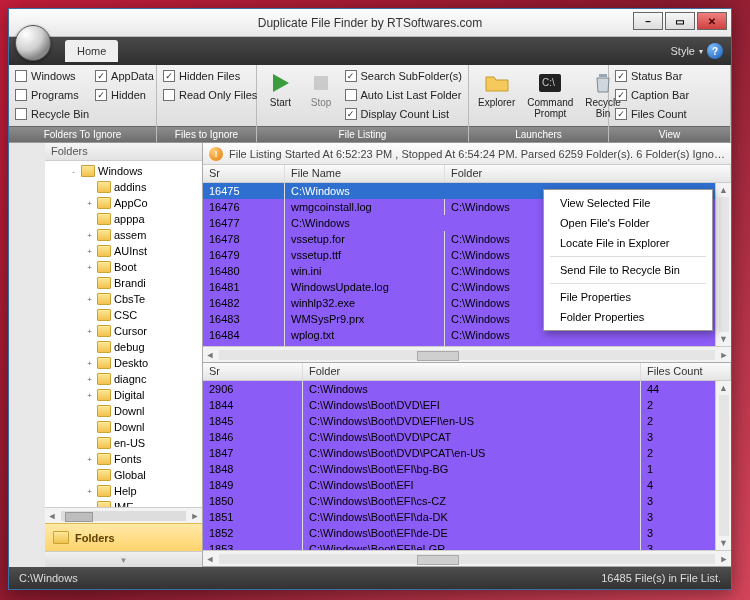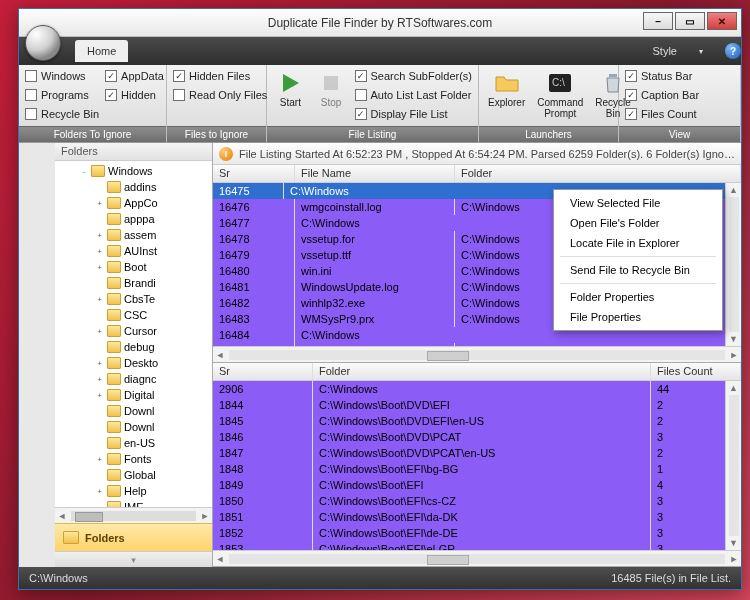--- a/index.html
+++ b/index.html
@@ -1,26 +1,26 @@
 <!DOCTYPE html>
 <html><head>
 <meta charset="utf-8">
 <style>
 * { box-sizing: border-box; margin: 0; padding: 0; font-family: "Segoe UI", Tahoma, sans-serif; }
 body { width: 750px; height: 600px; overflow: hidden; background: linear-gradient(135deg,#c41e3a,#8b1a2e,#d4455a); position: relative; }
-.window { position: absolute; top: 8px; left: 18px; width: 724px; height: 582px; background: #e8e8e8; border: 1px solid #3a6ea5; box-shadow: 0 4px 18px rgba(0,0,0,.4); display: flex; flex-direction: column; }
+.window { position: absolute; top: 8px; left: 8px; width: 724px; height: 582px; background: #e8e8e8; border: 1px solid #3a6ea5; box-shadow: 0 4px 18px rgba(0,0,0,.4); display: flex; flex-direction: column; }
 .titlebar { height: 28px; background: linear-gradient(#fdfdfd,#e9e9e9); display: flex; align-items: center; position: relative; border-bottom: 1px solid #bbb; }
 .titlebar-title { flex: 1; text-align: center; font-size: 12px; color: #333; }
 .win-controls { position: absolute; right: 4px; top: 3px; display: flex; gap: 2px; }
 .win-btn { width: 30px; height: 18px; border: 1px solid #666; background: linear-gradient(#f7f7f7,#dcdcdc); display: flex; align-items: center; justify-content: center; font-size: 10px; font-weight: bold; cursor: pointer; }
 .win-btn.close { background: linear-gradient(#f08080,#d04040); color: #400; }
 .orb-row { height: 28px; background: linear-gradient(#4a4a4a,#2e2e2e); display: flex; align-items: center; position: relative; }
 .orb { width: 36px; height: 36px; border-radius: 50%; background: radial-gradient(circle at 30% 25%,#fff,#d0d0d0 45%,#888 70%); border: 1px solid #555; position: absolute; left: 6px; top: -12px; box-shadow: 0 1px 3px rgba(0,0,0,.5); }
 .home-tab { margin-left: 56px; height: 22px; padding: 2px 12px; background: #efefef; border-radius: 3px 3px 0 0; font-size: 11px; color: #333; display: flex; align-items: center; }
-.orb-right { margin-left: auto; display: flex; align-items: center; gap: 22px; color: #ddd; font-size: 11px; }
+.orb-right { margin-left: auto; margin-right: 8px; display: flex; align-items: center; gap: 4px; color: #ddd; font-size: 11px; }
 .help-orb { width: 16px; height: 16px; border-radius: 50%; background: radial-gradient(circle at 30% 25%,#7bbaff,#1a5db5); color: #fff; display: flex; align-items: center; justify-content: center; font-size: 10px; font-weight: bold; }
 .ribbon { height: 78px; background: linear-gradient(#f3f3f3,#d9d9d9); border-bottom: 1px solid #999; display: flex; font-size: 11px; color: #222; }
 .rgroup { border-right: 1px solid #bbb; display: flex; flex-direction: column; padding: 3px 6px 0; }
 .rgroup-body { flex: 1; display: flex; gap: 6px; align-items: flex-start; }
 .rgroup-title { height: 16px; background: linear-gradient(#8d8d8d,#6d6d6d); color: #fff; text-align: center; font-size: 10px; line-height: 16px; margin: 0 -6px; border-top: 1px solid #666; }
 .chk { display: flex; align-items: center; gap: 4px; height: 16px; white-space: nowrap; cursor: pointer; }
 .chk-box { width: 12px; height: 12px; border: 1px solid #707070; background: #fff; display: inline-flex; align-items: center; justify-content: center; font-size: 9px; color: #2a2a2a; }
 .vcol { display: flex; flex-direction: column; gap: 3px; }
 .bigbtn { width: 44px; display: flex; flex-direction: column; align-items: center; gap: 2px; padding: 2px; border: 1px solid transparent; border-radius: 3px; cursor: pointer; }
 .bigbtn .ico { width: 28px; height: 24px; display: flex; align-items: center; justify-content: center; }
@@ -159,21 +159,21 @@
           <label class="chk">
               <span class="chk-box">✓</span>
               <span>Search SubFolder(s)</span>
             </label>
           <label class="chk">
               <span class="chk-box"></span>
               <span>Auto List Last Folder</span>
             </label>
           <label class="chk">
               <span class="chk-box">✓</span>
-              <span>Display File List</span>
+              <span>Display Count List</span>
             </label>
         </div>
       </div>
       <div class="rgroup-title">File Listing</div>
     </div>
 
     <div class="rgroup" style="width:140px;">
       <div class="rgroup-body">
         <div class="bigbtn">
           <div class="ico">
@@ -363,21 +363,21 @@
       </div>
 
       <div class="grid" style="flex:0 0 198px;">
         <div class="ghead">
           <div class="gcell" style="width:82px;">Sr</div>
           <div class="gcell" style="width:160px;">File Name</div>
           <div class="gcell" style="flex:1;">Folder</div>
         </div>
         <div class="gbody" id="gbody1">
             <div class="grow selected">
-              <div class="gcell" style="width:71px;">16475</div>
+              <div class="gcell" style="width:82px;">16475</div>
               <div class="gcell" style="flex:1;">C:\Windows</div>
             </div>
             <div class="grow">
               <div class="gcell" style="width:82px;">16476</div>
               <div class="gcell" style="width:160px;">wmgcoinstall.log</div>
               <div class="gcell" style="flex:1;">C:\Windows</div>
             </div>
             <div class="grow">
               <div class="gcell" style="width:82px;">16477</div>
               <div class="gcell" style="flex:1;">C:\Windows</div>
@@ -407,20 +407,21 @@
               <div class="gcell" style="width:160px;">winhlp32.exe</div>
               <div class="gcell" style="flex:1;">C:\Windows</div>
             </div>
             <div class="grow">
               <div class="gcell" style="width:82px;">16483</div>
               <div class="gcell" style="width:160px;">WMSysPr9.prx</div>
               <div class="gcell" style="flex:1;">C:\Windows</div>
             </div>
             <div class="grow">
               <div class="gcell" style="width:82px;">16484</div>
+              <div class="gcell" style="width:160px;">wplog.txt</div>
               <div class="gcell" style="flex:1;">C:\Windows</div>
             </div>
             <div class="grow">
               <div class="gcell" style="width:82px;">16485</div>
               <div class="gcell" style="width:160px;">write.exe</div>
               <div class="gcell" style="flex:1;">C:\Windows</div>
             </div>
           </div>
         <div class="vscroll">
             <div class="arrow">▲</div>
@@ -433,22 +434,22 @@
             <div class="arrow">►</div>
           </div>
 
         <div class="ctx-menu" style="right:18px; top:24px;">
           <div class="ctx-item">View Selected File</div>
           <div class="ctx-item">Open File's Folder</div>
           <div class="ctx-item">Locate File in Explorer</div>
           <div class="ctx-sep"></div>
           <div class="ctx-item">Send File to Recycle Bin</div>
           <div class="ctx-sep"></div>
+          <div class="ctx-item">File Properties</div>
           <div class="ctx-item">Folder Properties</div>
-          <div class="ctx-item">File Properties</div>
         </div>
       </div>
 
       <div class="grid">
         <div class="ghead">
           <div class="gcell" style="width:100px;">Sr</div>
           <div class="gcell" style="flex:1;">Folder</div>
           <div class="gcell" style="width:90px;">Files Count</div>
         </div>
         <div class="gbody" id="gbody2">

